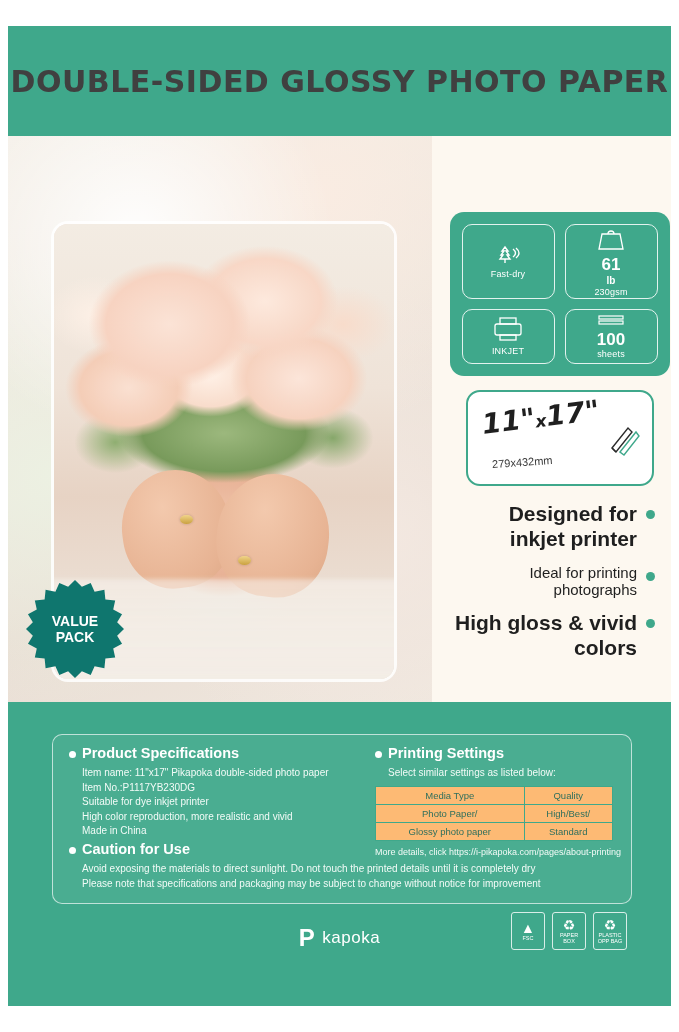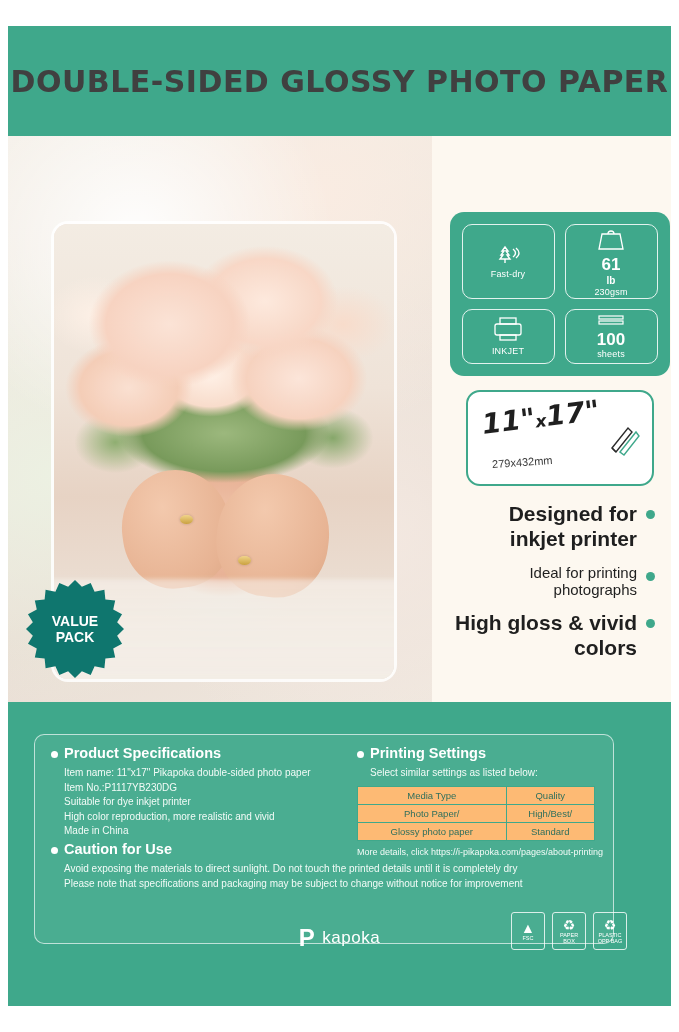--- a/index.html
+++ b/index.html
@@ -225,22 +225,22 @@
 
   
   .bottom {
     position: absolute;
     left: 0; top: 676px;
     width: 663px; height: 304px;
     background: #3fa88b;
   }
   .spec-card {
     position: absolute;
-    left: 26px; top: 32px;
-    width: 580px; height: 210px;
+    left: 44px; top: 32px;
+    width: 580px; height: 170px;
     border: 1px solid rgba(255,255,255,0.65);
     border-radius: 10px;
     background: rgba(255,255,255,0.06);
   }
   .col-left { position: absolute; left: 16px; top: 10px; width: 300px; }
   .col-right { position: absolute; left: 322px; top: 10px; width: 248px; }
   .sec-title {
     position: relative;
     color: #ffffff;
     font-size: 14.5px;

